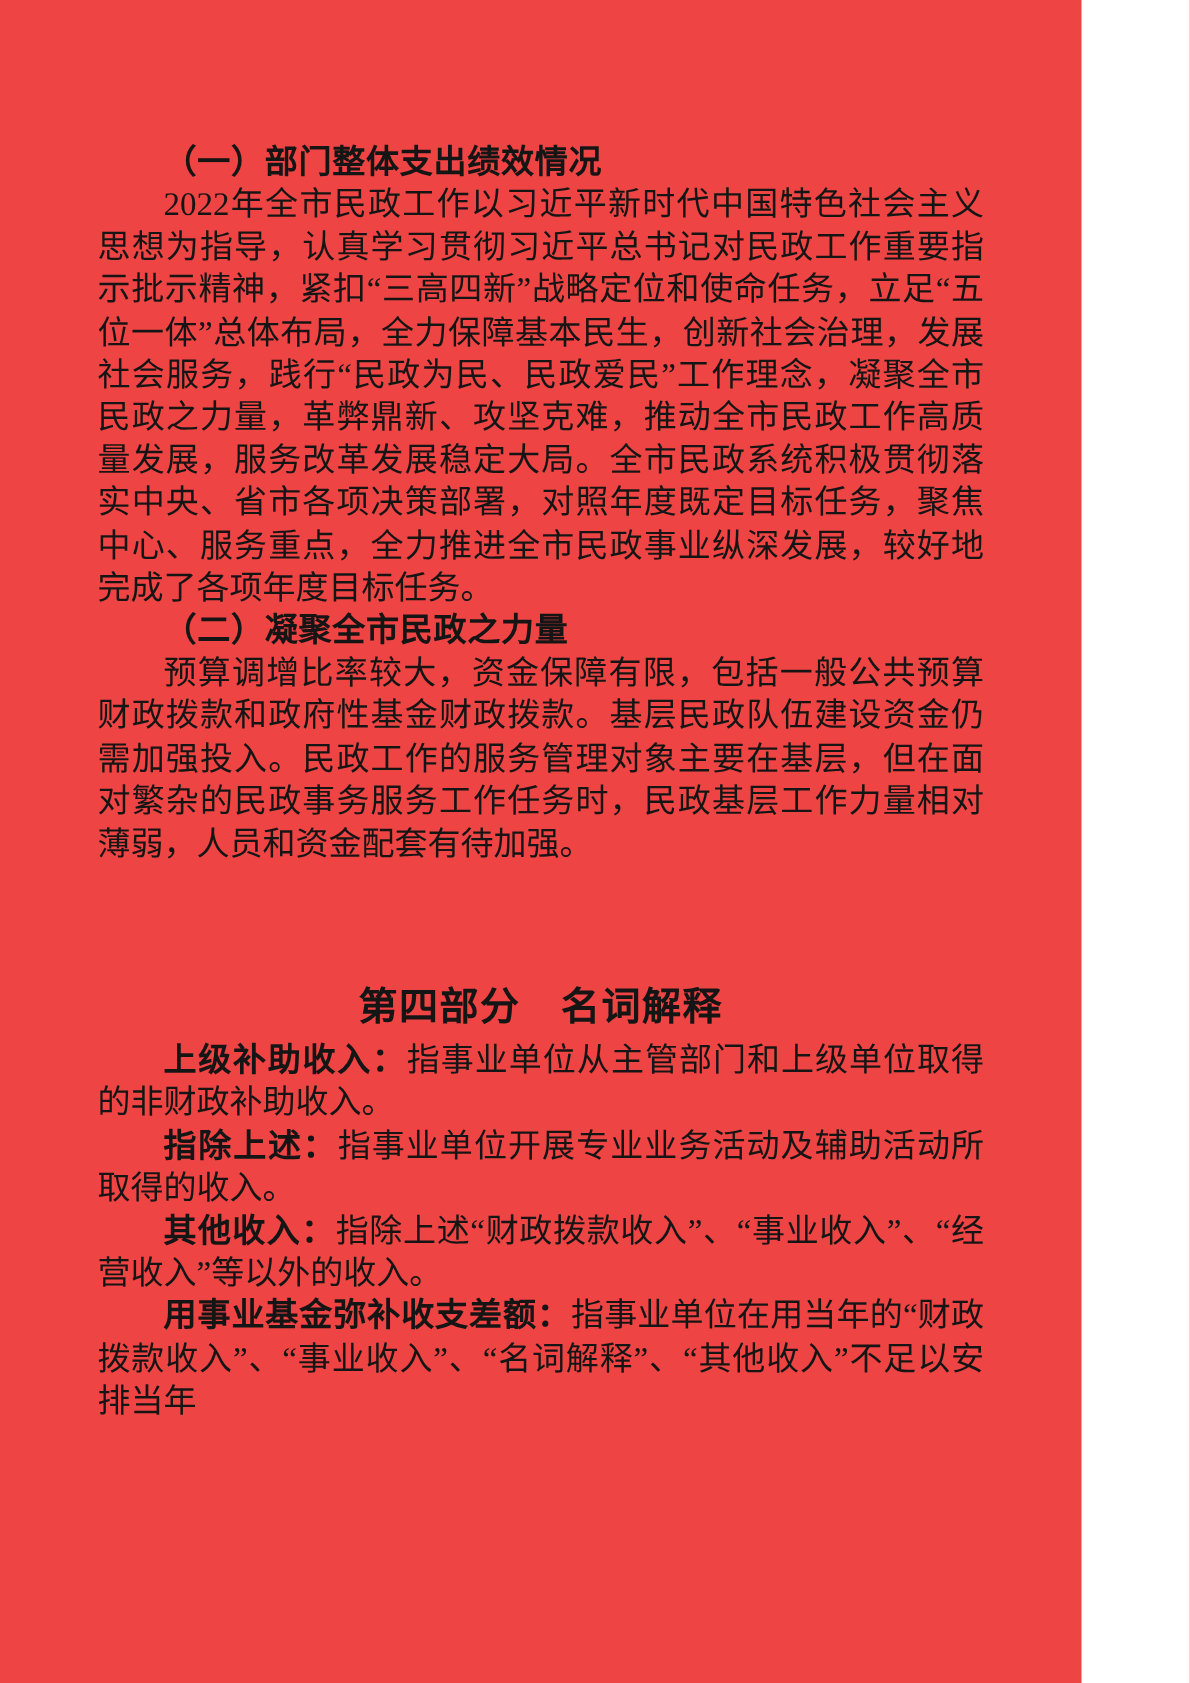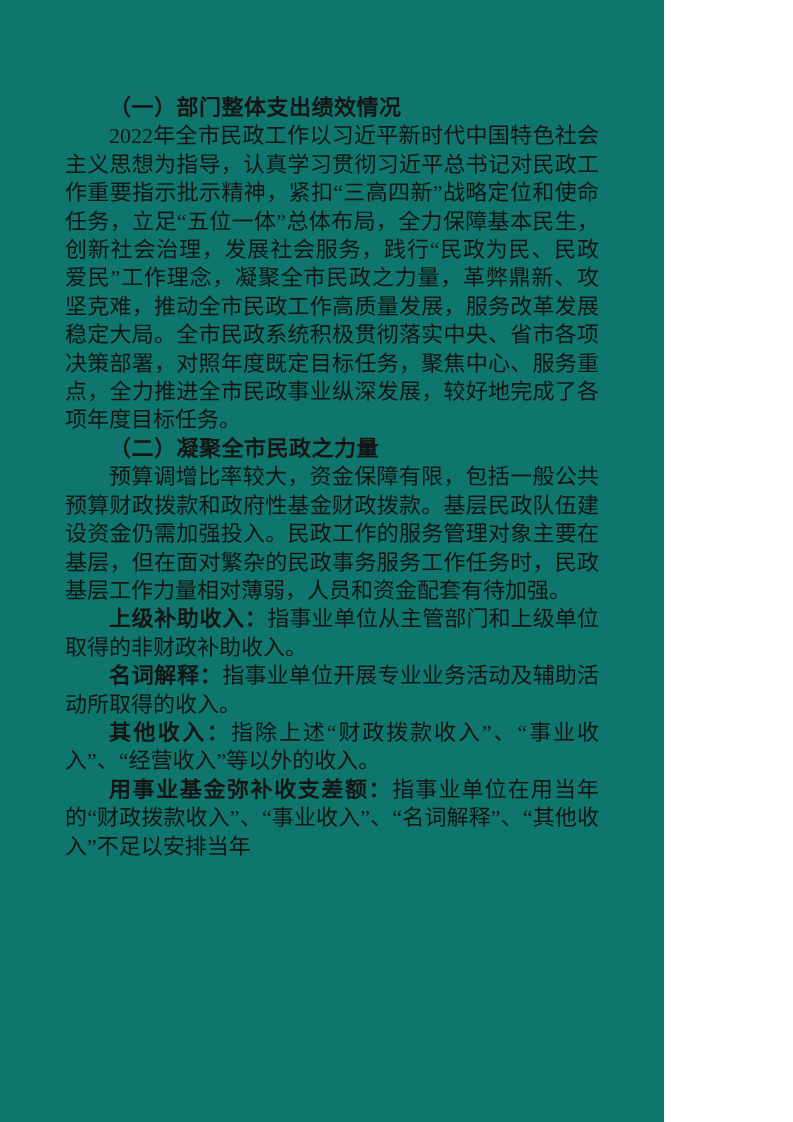--- a/index.html
+++ b/index.html
@@ -7,24 +7,24 @@
     padding: 0;
     background: #ffffff;
   }
   body {
     width: 793px;
     height: 1122px;
     overflow: hidden;
   }
   .page {
     box-sizing: border-box;
-    width: 664px;
+    width: 721px;
     height: 1122px;
     padding: 94px 65px 0 65px;
-    background: #0f766e;
+    background: #ef4444;
     color: #151515;
   }
   .body-text {
     font-family: "Liberation Serif", "DejaVu Serif", serif;
     font-size: 22px;
     line-height: 28.4px;
     text-align: justify;
     text-justify: inter-ideograph;
     line-break: strict;
   }
@@ -62,28 +62,29 @@
 <div class="page body-text">
 
   <div class="section-heading">（一）部门整体支出绩效情况</div>
 
   <p>2022年全市民政工作以习近平新时代中国特色社会主义思想为指导，认真学习贯彻习近平总书记对民政工作重要指示批示精神，紧扣“三高四新”战略定位和使命任务，立足“五位一体”总体布局，全力保障基本民生，创新社会治理，发展社会服务，践行“民政为民、民政爱民”工作理念，凝聚全市民政之力量，革弊鼎新、攻坚克难，推动全市民政工作高质量发展，服务改革发展稳定大局。全市民政系统积极贯彻落实中央、省市各项决策部署，对照年度既定目标任务，聚焦中心、服务重点，全力推进全市民政事业纵深发展，较好地完成了各项年度目标任务。</p>
 
   <div class="section-heading">（二）凝聚全市民政之力量</div>
 
   <p>预算调增比率较大，资金保障有限，包括一般公共预算财政拨款和政府性基金财政拨款。基层民政队伍建设资金仍需加强投入。民政工作的服务管理对象主要在基层，但在面对繁杂的民政事务服务工作任务时，民政基层工作力量相对薄弱，人员和资金配套有待加强。</p>
 
+  <div class="part-title">第四部分　名词解释</div>
 
 
   <p>
     <span class="term">上级补助收入：</span><span>指事业单位从主管部门和上级单位取得的非财政补助收入。</span>
   </p>
 
   <p>
-    <span class="term">名词解释：</span><span>指事业单位开展专业业务活动及辅助活动所取得的收入。</span>
+    <span class="term">指除上述：</span><span>指事业单位开展专业业务活动及辅助活动所取得的收入。</span>
   </p>
 
 
 
   <p>
     <span class="term">其他收入：</span><span>指除上述“财政拨款收入”、“事业收入”、“经营收入”等以外的收入。</span>
   </p>
 
   <p>
     <span class="term">用事业基金弥补收支差额：</span><span>指事业单位在用当年的“财政拨款收入”、“事业收入”、“名词解释”、“其他收入”不足以安排当年</span>

